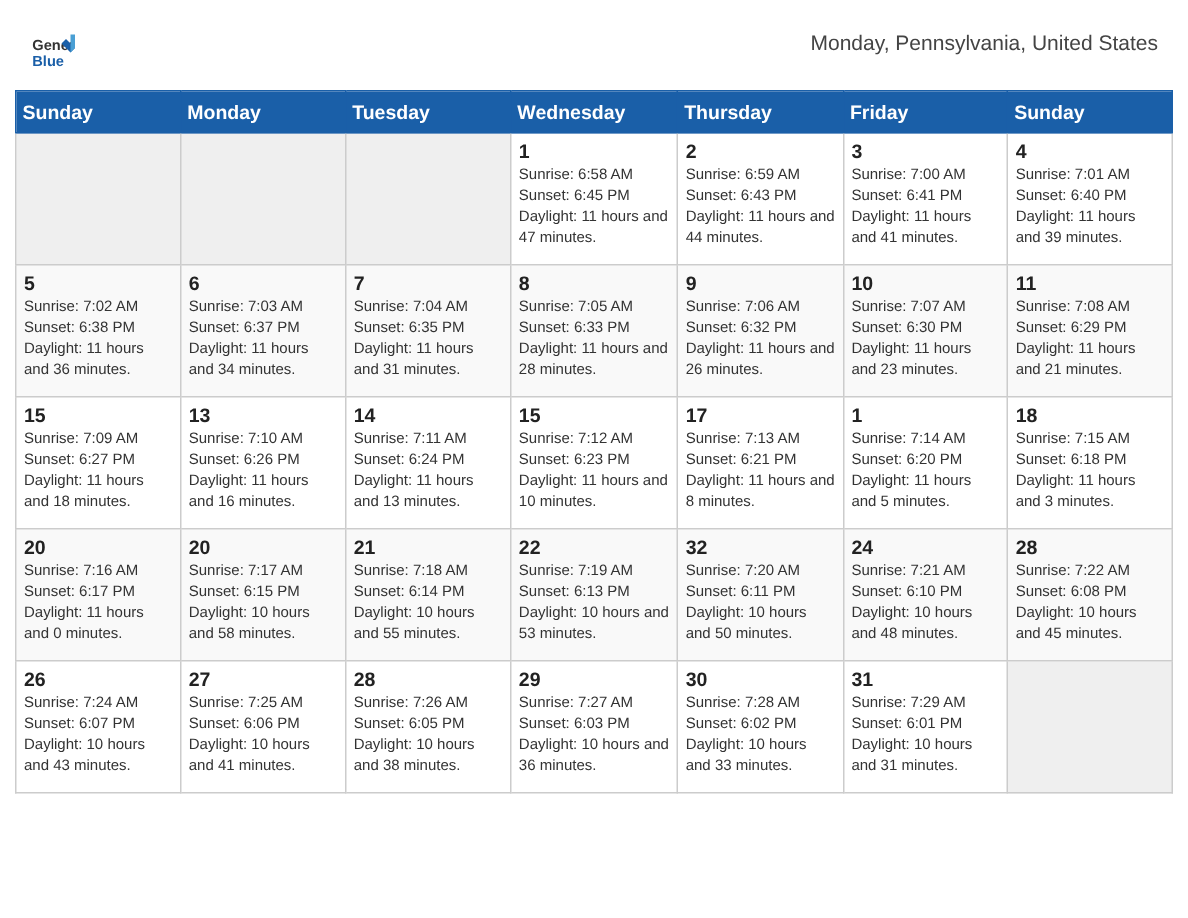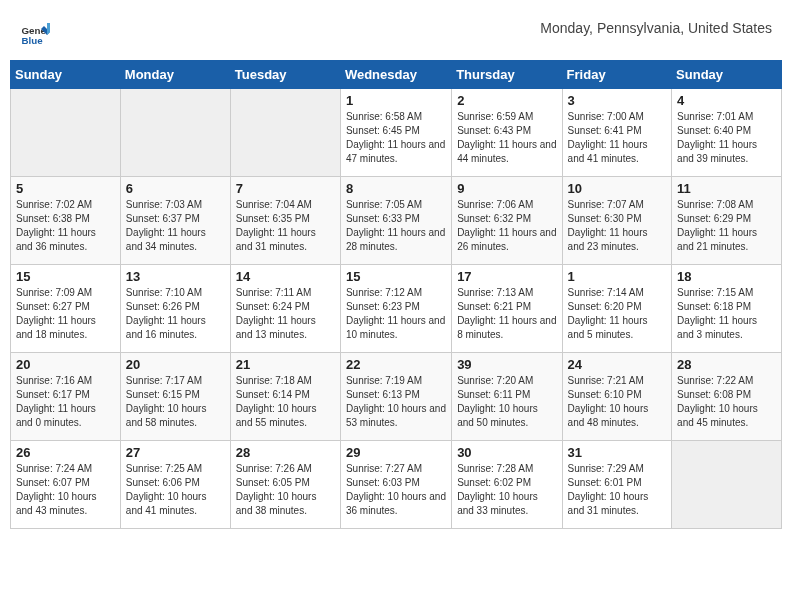--- a/index.html
+++ b/index.html
@@ -207,21 +207,21 @@
         </td>
         <td>
           <div class="day-number">21</div>
           <div class="day-info">Sunrise: 7:18 AM<br>Sunset: 6:14 PM<br>Daylight: 10 hours and 55 minutes.</div>
         </td>
         <td>
           <div class="day-number">22</div>
           <div class="day-info">Sunrise: 7:19 AM<br>Sunset: 6:13 PM<br>Daylight: 10 hours and 53 minutes.</div>
         </td>
         <td>
-          <div class="day-number">39</div>
+          <div class="day-number">32</div>
           <div class="day-info">Sunrise: 7:20 AM<br>Sunset: 6:11 PM<br>Daylight: 10 hours and 50 minutes.</div>
         </td>
         <td>
           <div class="day-number">24</div>
           <div class="day-info">Sunrise: 7:21 AM<br>Sunset: 6:10 PM<br>Daylight: 10 hours and 48 minutes.</div>
         </td>
         <td>
           <div class="day-number">28</div>
           <div class="day-info">Sunrise: 7:22 AM<br>Sunset: 6:08 PM<br>Daylight: 10 hours and 45 minutes.</div>
         </td>

